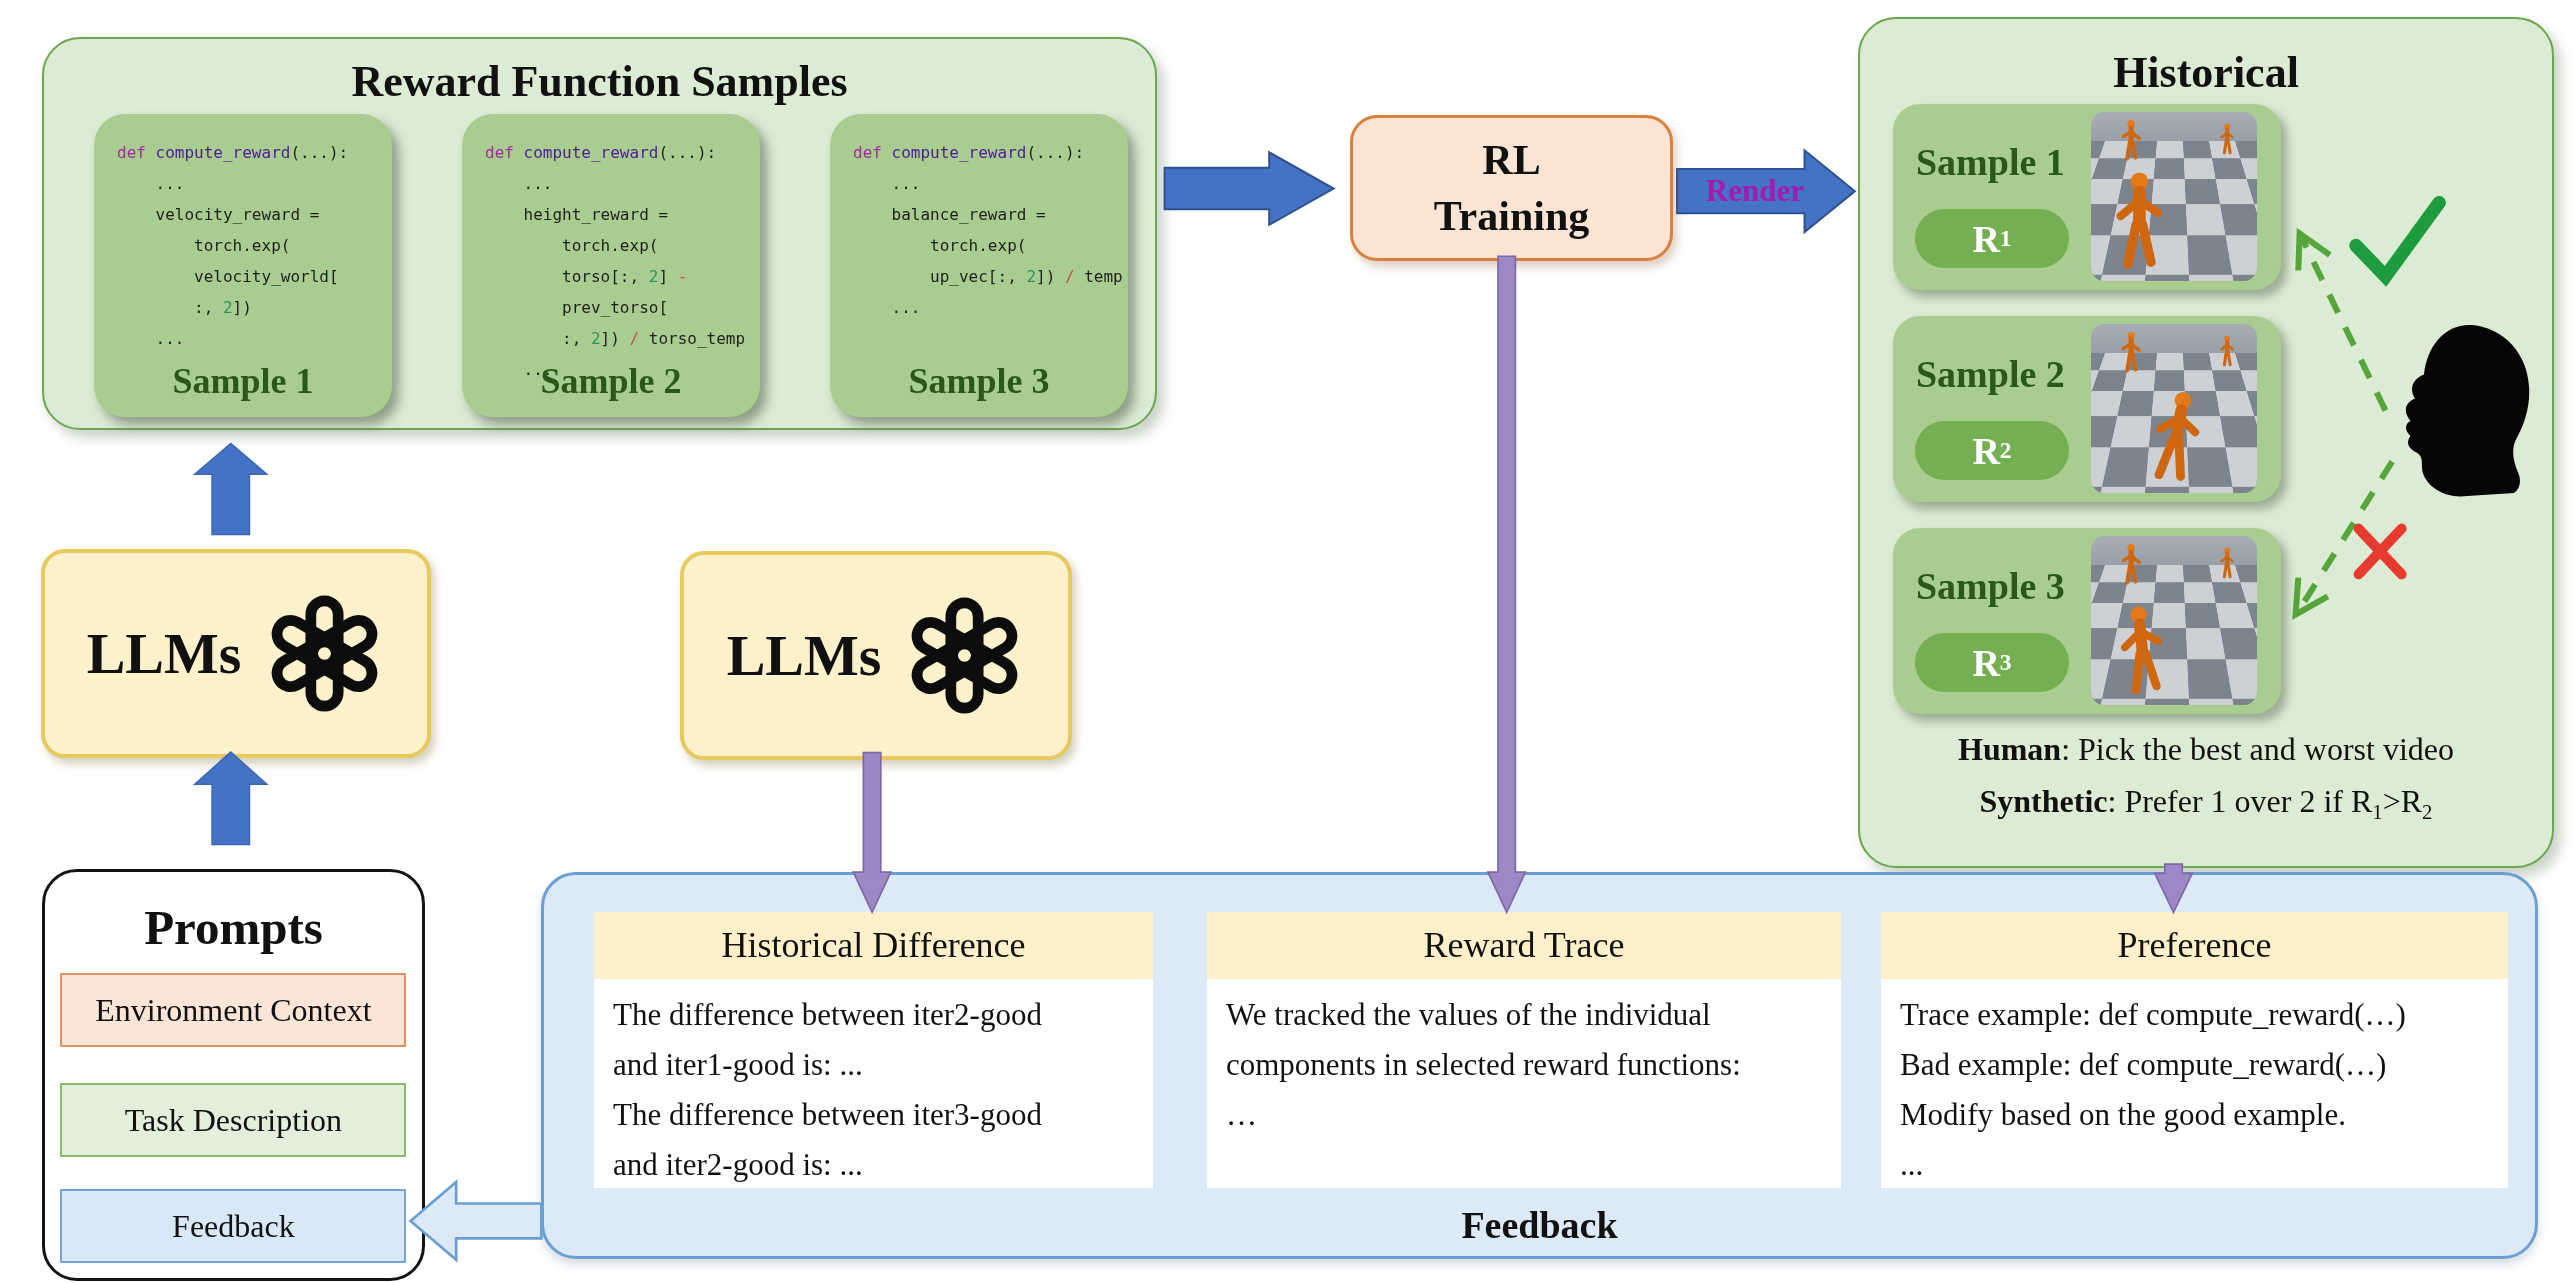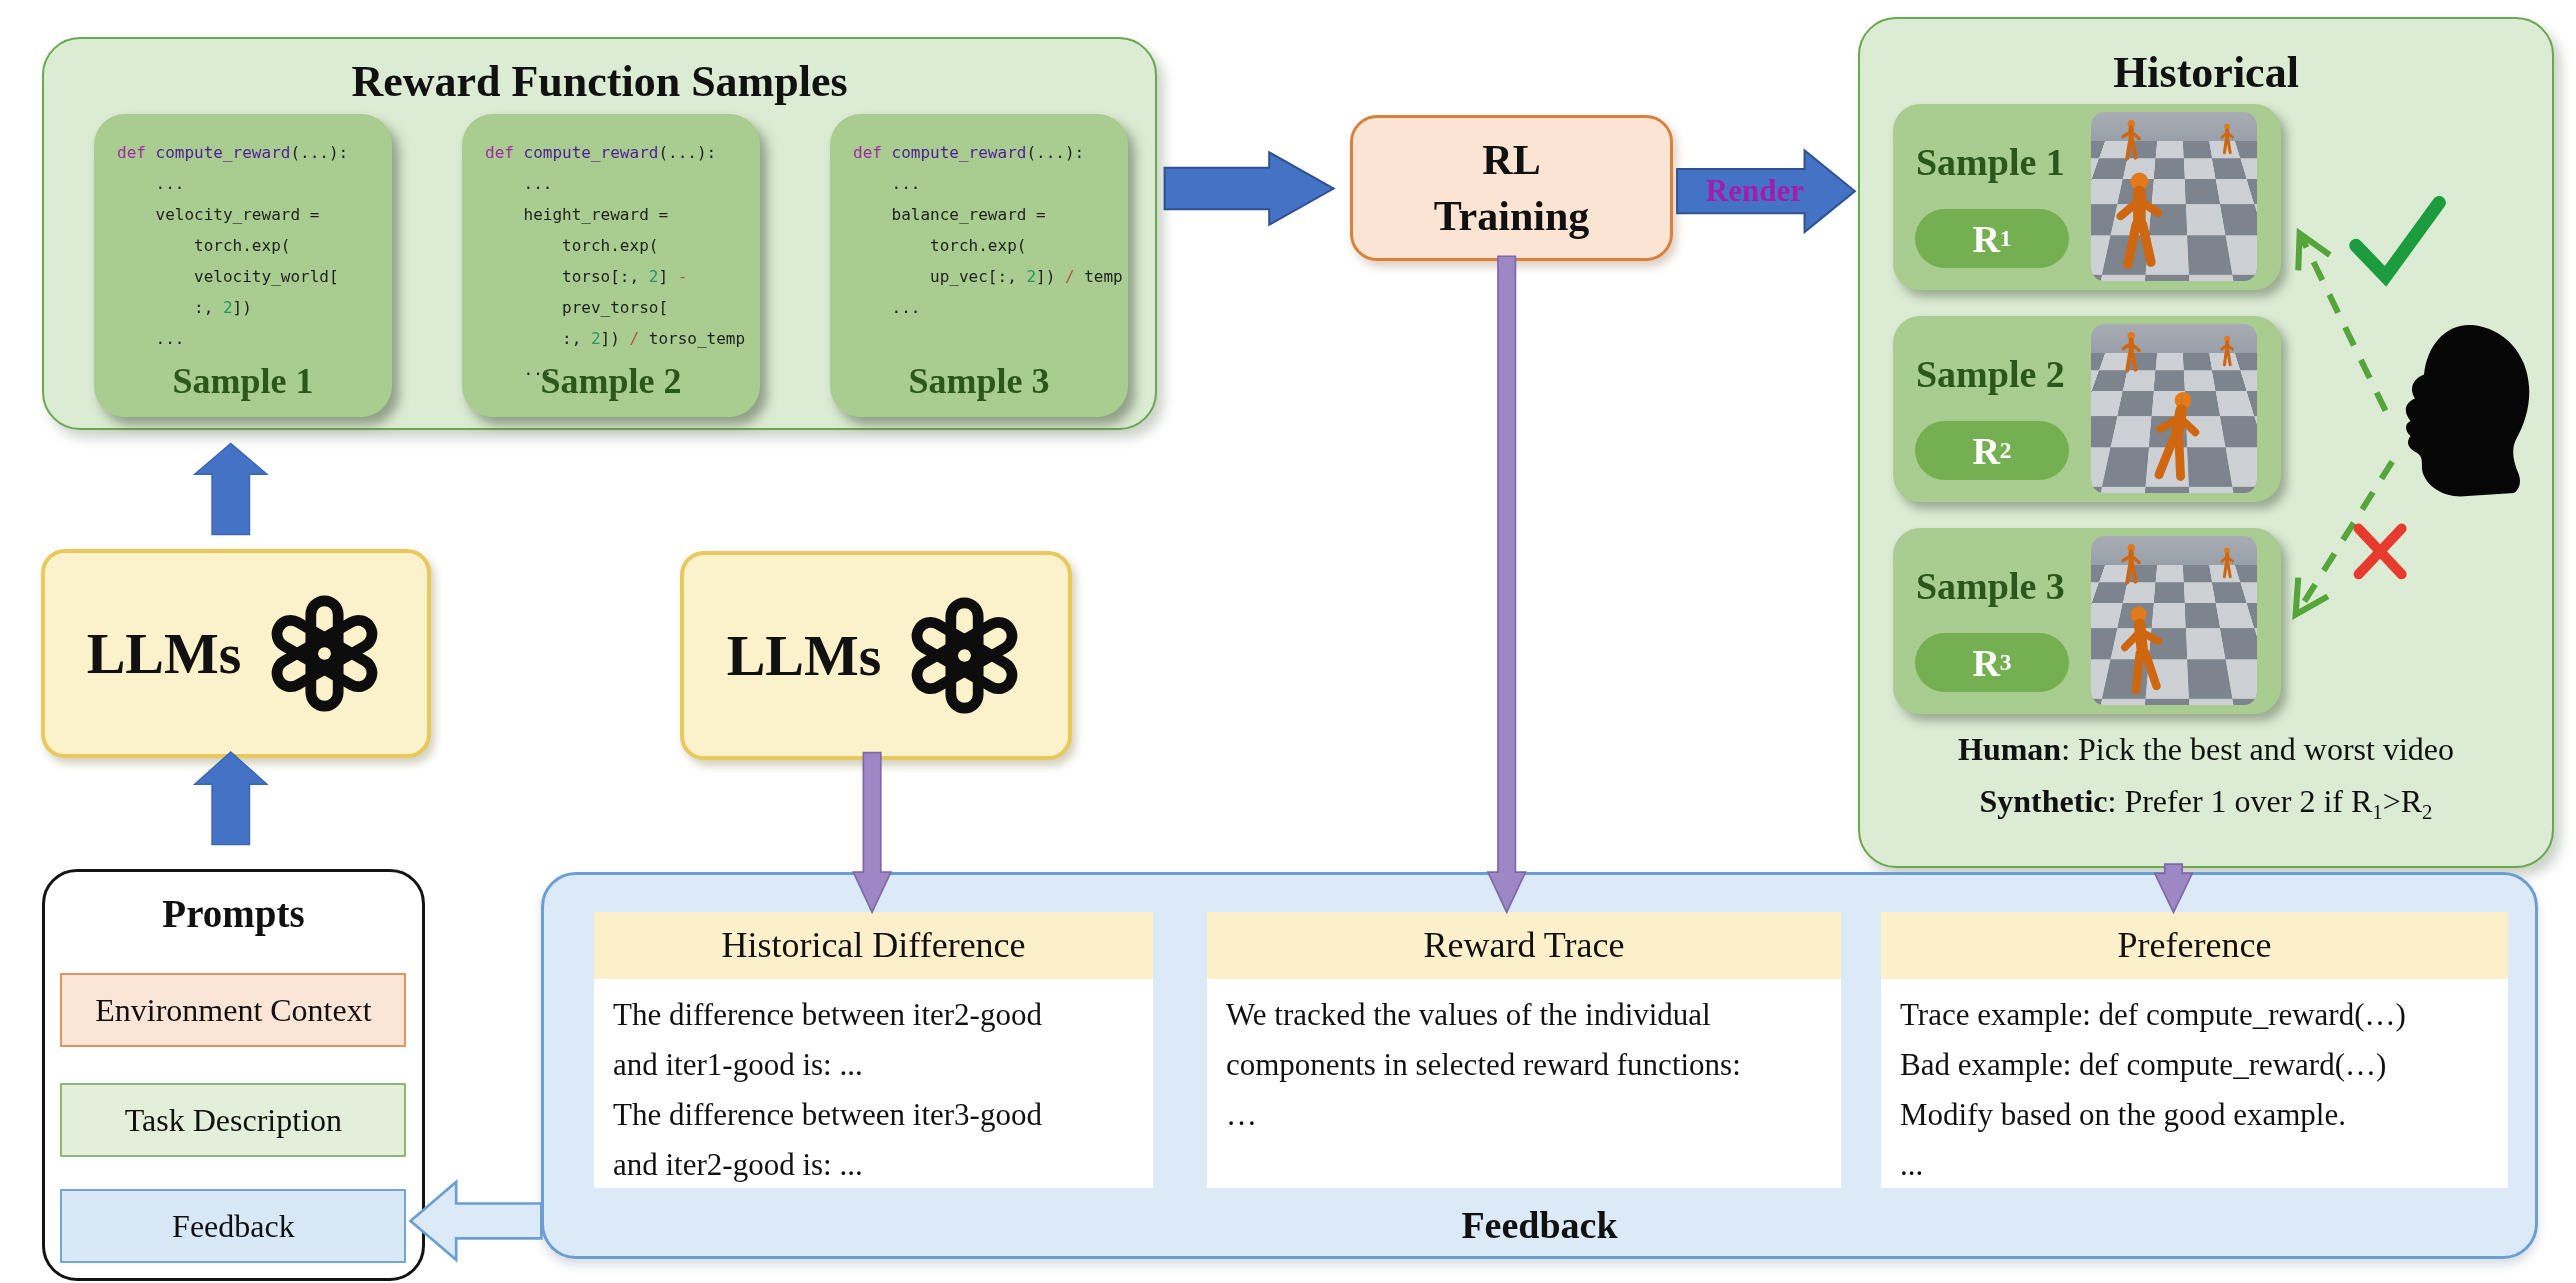--- a/index.html
+++ b/index.html
@@ -44,21 +44,21 @@
             justify-content:center;align-items:center;gap:23px;
             box-shadow:4px 5.4px 8px rgba(150,140,90,.4);}
   #llms-left{left:41px;top:549px;width:382px;height:201px;}
   #llms-mid{left:680px;top:551px;width:384px;height:201px;}
   .llms-label{font-weight:bold;font-size:58px;}
   .openai-logo{width:121px;height:121px;}
 
   
   #prompts-box{left:42px;top:869px;width:377px;height:406px;background:#ffffff;border:3.4px solid #141414;
                border-radius:35px;}
-  #prompts-title{margin-top:19px;text-align:center;font-weight:bold;font-size:39px;}
+  #prompts-title{margin-top:27px;text-align:center;font-weight:bold;font-size:49px;}
   .prompt-item{position:absolute;left:15.4px;width:342px;height:70px;border-radius:1px;
                display:flex;justify-content:center;align-items:center;font-size:32px;}
   .prompt-env{top:101px;background:#fbe5d6;border:2.7px solid #e2925f;}
   .prompt-task{top:211px;background:#e3efdb;border:2.7px solid #8ab86e;}
   .prompt-fb{top:317px;background:#d9e8f7;border:2.7px solid #74a3d6;}
 
   
   .pref-row{position:absolute;left:33px;width:388px;height:186px;background:#a9cd90;border-radius:27px;
             box-shadow:5.4px 6.7px 9.4px rgba(80,95,70,.45);}
   .pref-label{position:absolute;left:13.4px;top:36px;width:168px;text-align:center;

